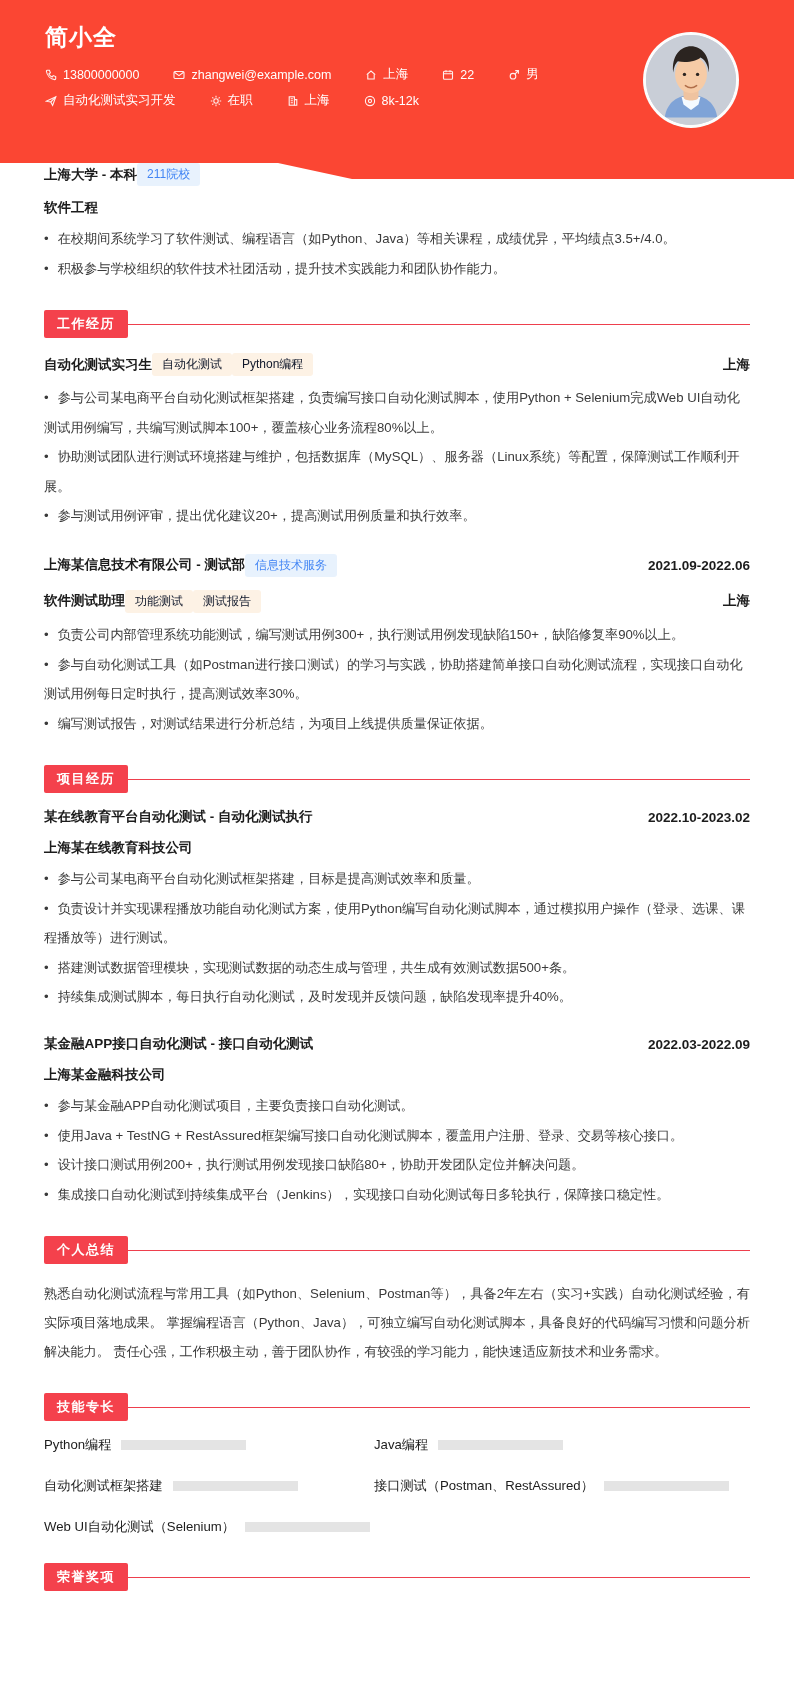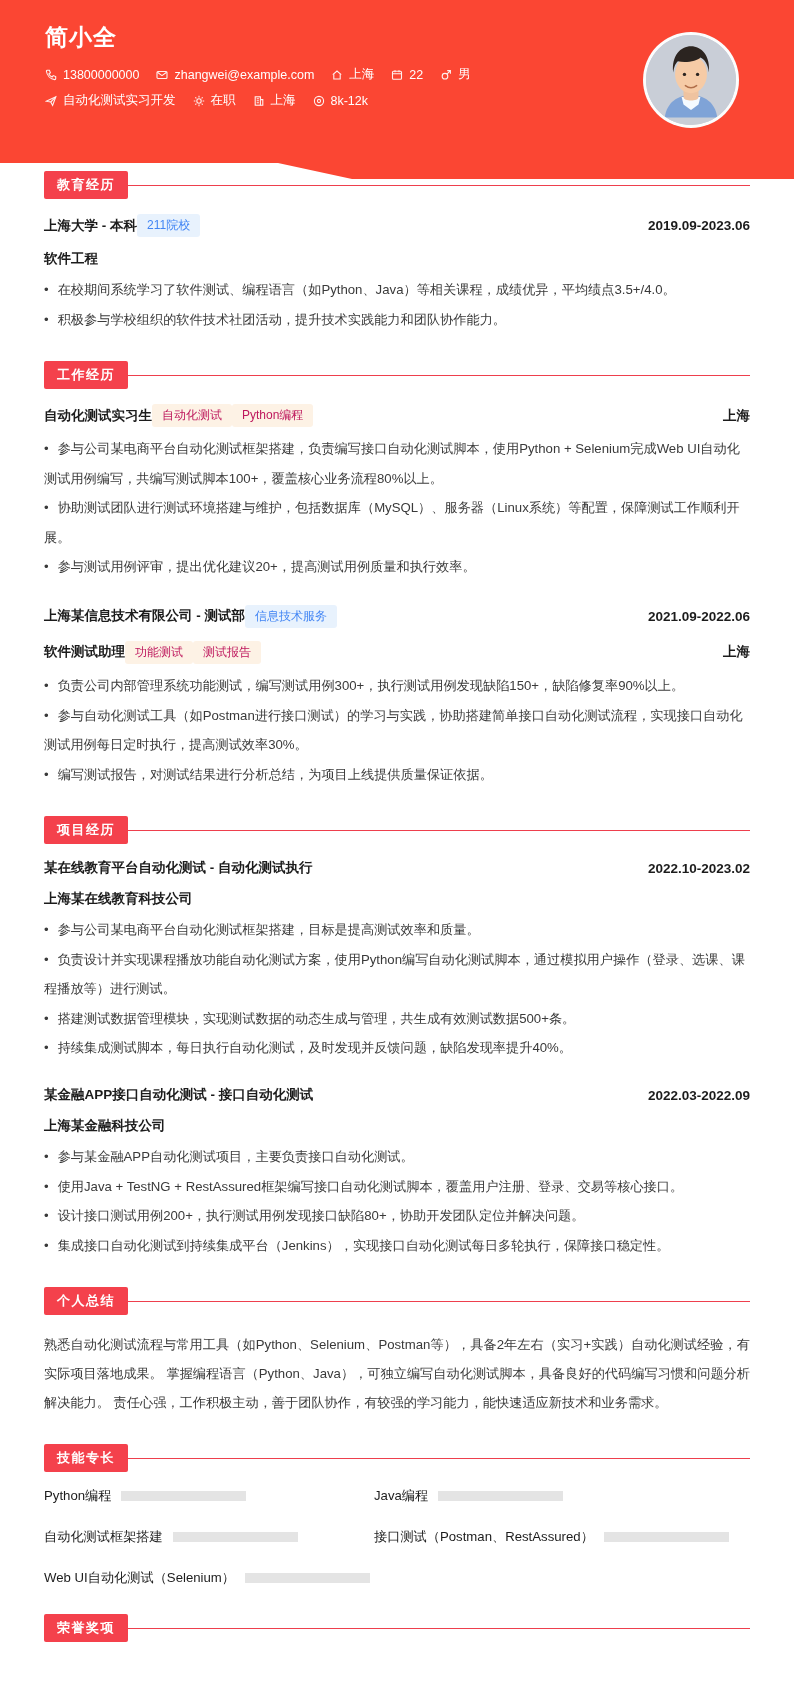--- a/index.html
+++ b/index.html
@@ -9,21 +9,21 @@
     background: #fff; font-family: "Liberation Sans", "DejaVu Sans", sans-serif;
     color: #1f1f1f; overflow: hidden;
   }
   
   .header { position: relative; width: 100%; height: 163px; background: #FB4633; color: #fff; }
   .header-strip {
     position: absolute; top: 163px; left: 0; width: 794px; height: 16px; background: #FB4633;
     clip-path: polygon(278px 0, 794px 0, 794px 16px, 352px 16px);
   }
   .name { position: absolute; left: 45px; top: 22px; font-size: 23px; font-weight: bold; letter-spacing: 1px; }
-  .contact-row { position: absolute; left: 45px; display: flex; align-items: center; gap: 17px; font-size: 12.5px; }
+  .contact-row { position: absolute; left: 45px; display: flex; align-items: center; gap: 34px; font-size: 12.5px; }
   .contact-row.r1 { top: 66px; }
   .contact-row.r2 { top: 92px; }
   .ci { display: flex; align-items: center; gap: 6px; white-space: nowrap; }
   .ci svg { display: block; opacity: .92; }
   .avatar {
     position: absolute; top: 32px; right: 55px; width: 96px; height: 96px; border-radius: 50%;
     border: 3px solid rgba(255,255,255,.95); overflow: hidden; background: #C8CDD6;
   }
   .avatar svg { display: block; width: 100%; height: 100%; }
   
@@ -35,21 +35,21 @@
     padding: 5px 13px; border-radius: 2px; letter-spacing: 1.5px; white-space: nowrap;
   }
   .rule { flex: 1; height: 1px; background: #EE3F4D; }
   .entry + .entry { margin-top: 23px; }
   .erow { display: flex; align-items: center; justify-content: space-between; }
   .erow + .erow { margin-top: 13px; }
   .erow-left { display: flex; align-items: center; }
   .etitle, .edate, .esub, .eloc { font-size: 13.5px; font-weight: bold; color: #1c1c1c; }
   .tag { font-size: 12px; padding: 3px 10px; border-radius: 3px; margin-left: 0; white-space: nowrap; }
   .tag.blue { background: #E8F2FD; color: #4285F4; }
-  .tag.orange { background: #FDF2E5; color: #be185d; }
+  .tag.orange { background: #FDF2E5; color: #0f172a; }
   ul.bullets { list-style: none; margin-top: 7px; }
   ul.bullets li { font-size: 13.2px; line-height: 2.24; color: #3a3a3a; }
   ul.bullets li::before { content: "•"; margin-right: 9px; color: #3a3a3a; }
   .summary { font-size: 13.2px; line-height: 2.2; color: #3a3a3a; text-align: justify; }
   
   .skills { display: grid; grid-template-columns: 330px 1fr; row-gap: 23px; margin-top: 3px; }
   .skill { display: flex; align-items: center; }
   .skill-label { font-size: 13.2px; color: #1c1c1c; white-space: nowrap; }
   .skill-bar { width: 125px; height: 10px; background: #E4E4E4; margin-left: 10px; flex: none; }
   .skill-fill { height: 100%; background: #F94B3F; clip-path: polygon(0 0, calc(100% - 6px) 0, 100% 100%, 0 100%); }
@@ -160,24 +160,20 @@
         <circle cx="55" cy="42" r="1.8" fill="#2B2420"></circle>
         <path d="M42 54c4 3 8 3 12 0" stroke="#B06F4A" stroke-width="1.6" fill="none" stroke-linecap="round"></path>
       </svg>
     </div>
   </div>
   <div class="header-strip"></div>
 
   <div class="main">
 
     <div class="section">
-      <div class="section-head first">
-        <span class="badge">教育经历</span>
-        <span class="rule"></span>
-      </div>
       <div class="entry">
         <div class="erow">
           <span class="erow-left">
             <span class="etitle">上海大学 - 本科</span>
             <span class="tag blue">211院校</span>
           </span>
           <span class="edate">2019.09-2023.06</span>
         </div>
         <div class="erow">
           <span class="esub">软件工程</span>

